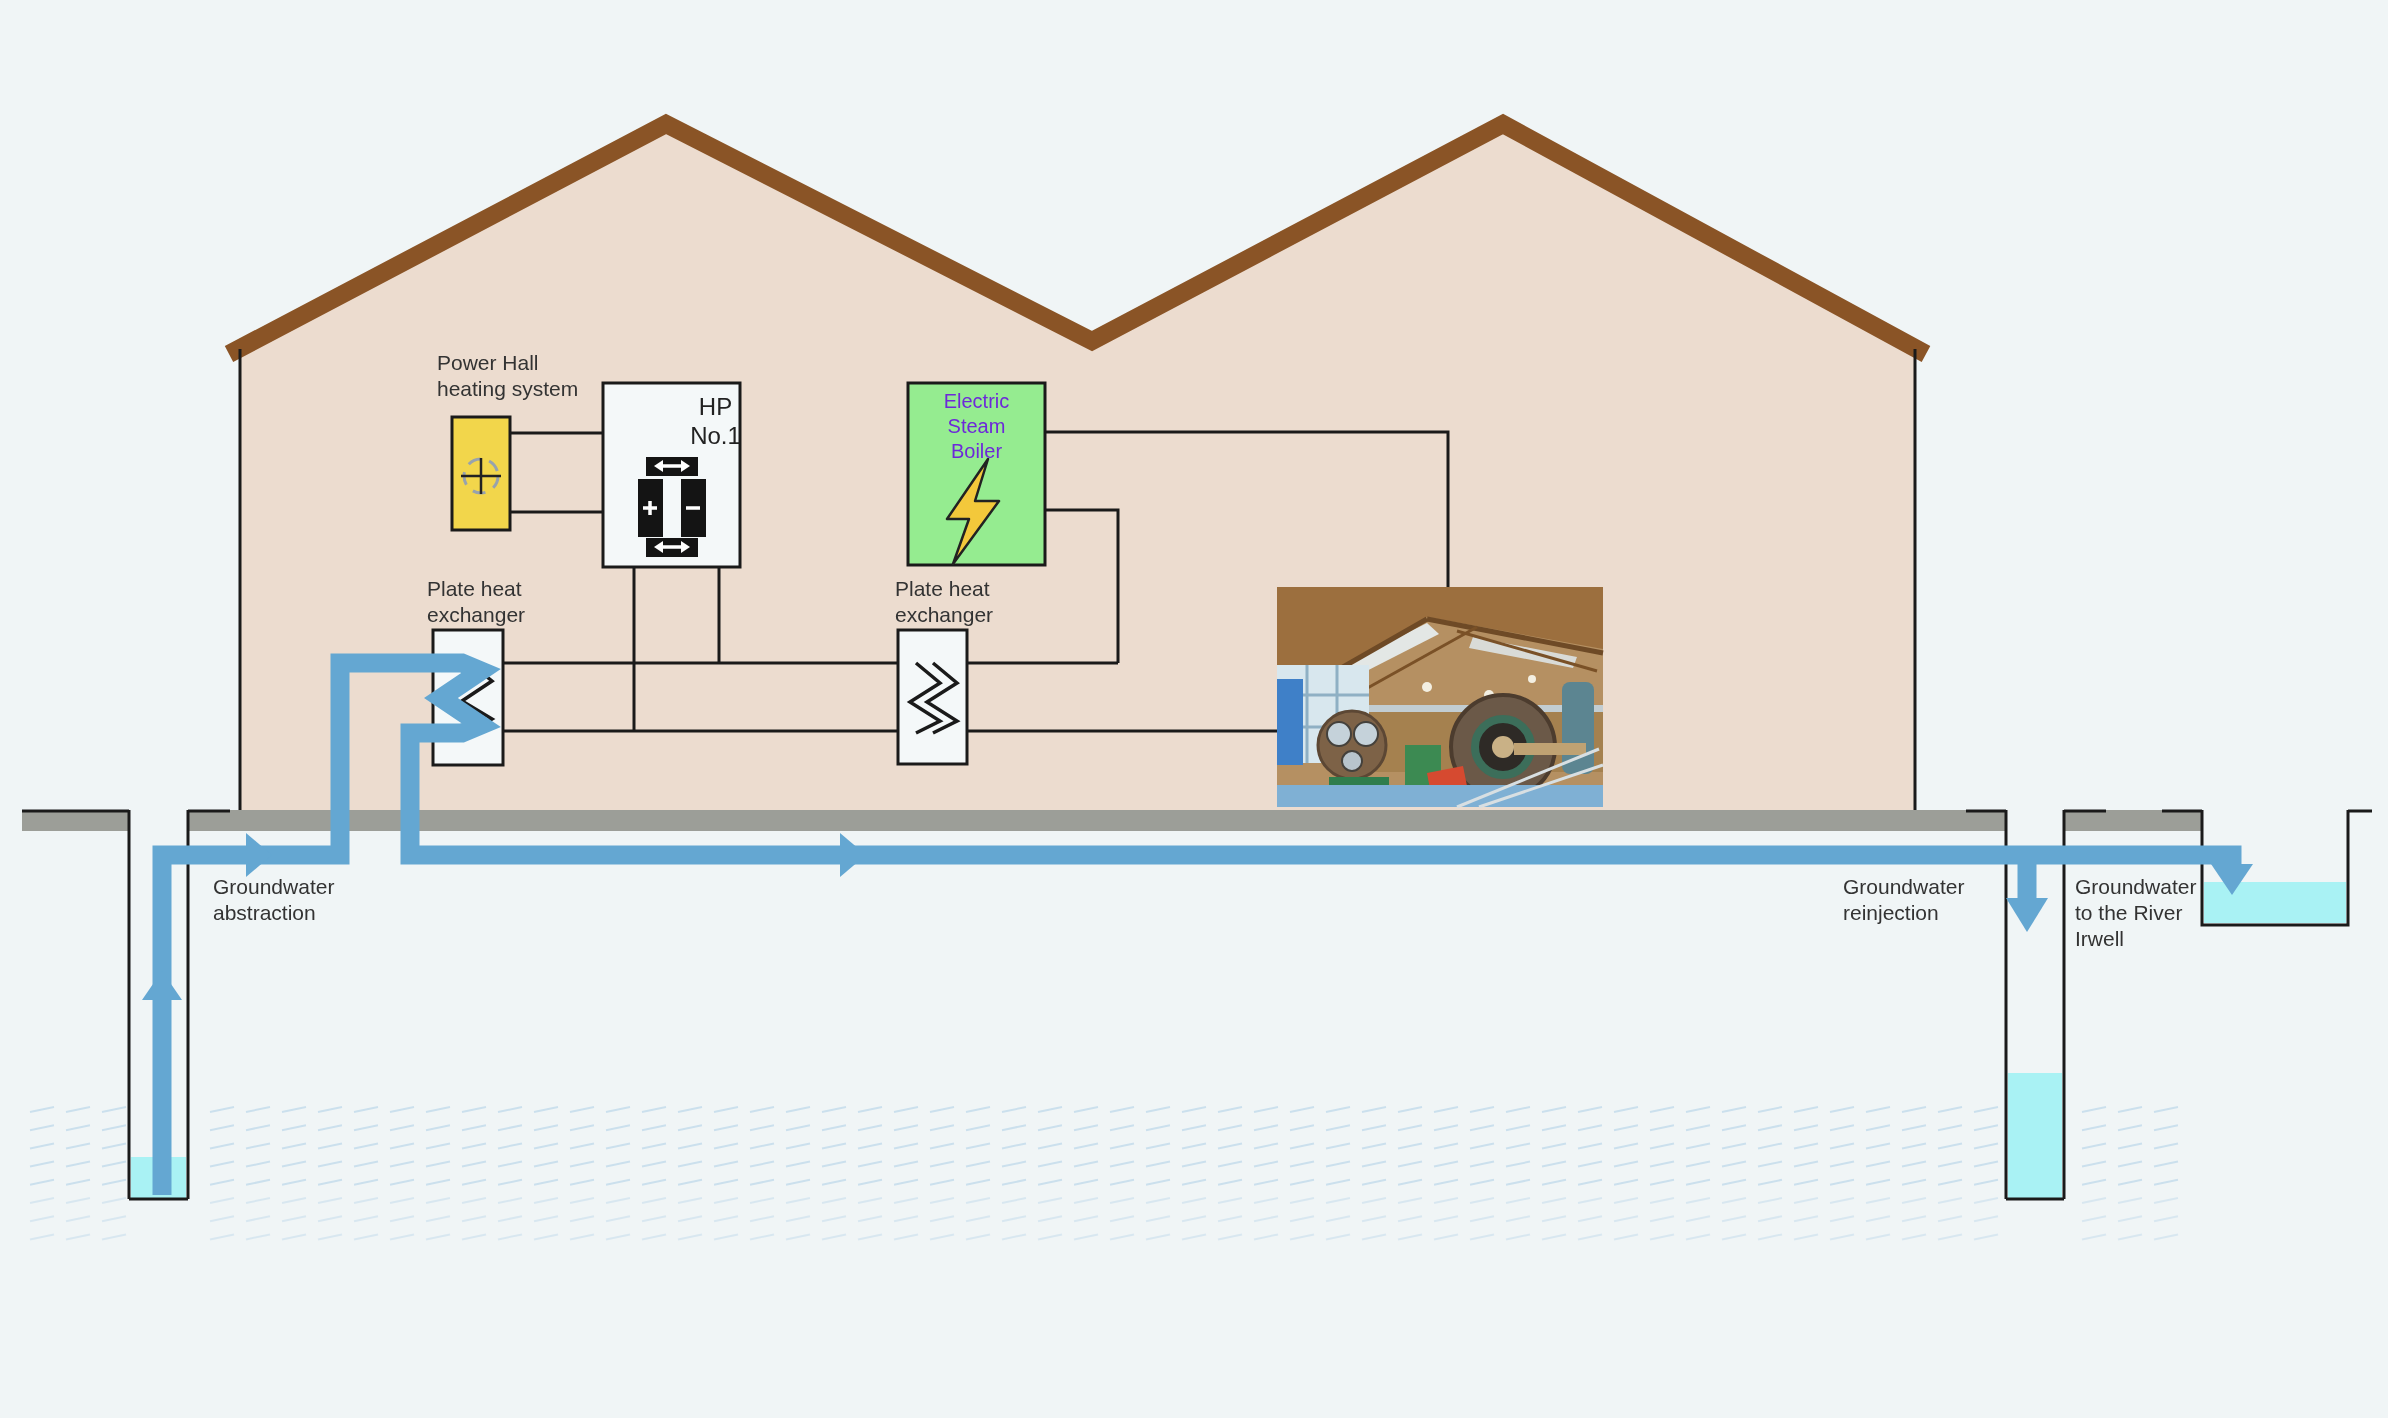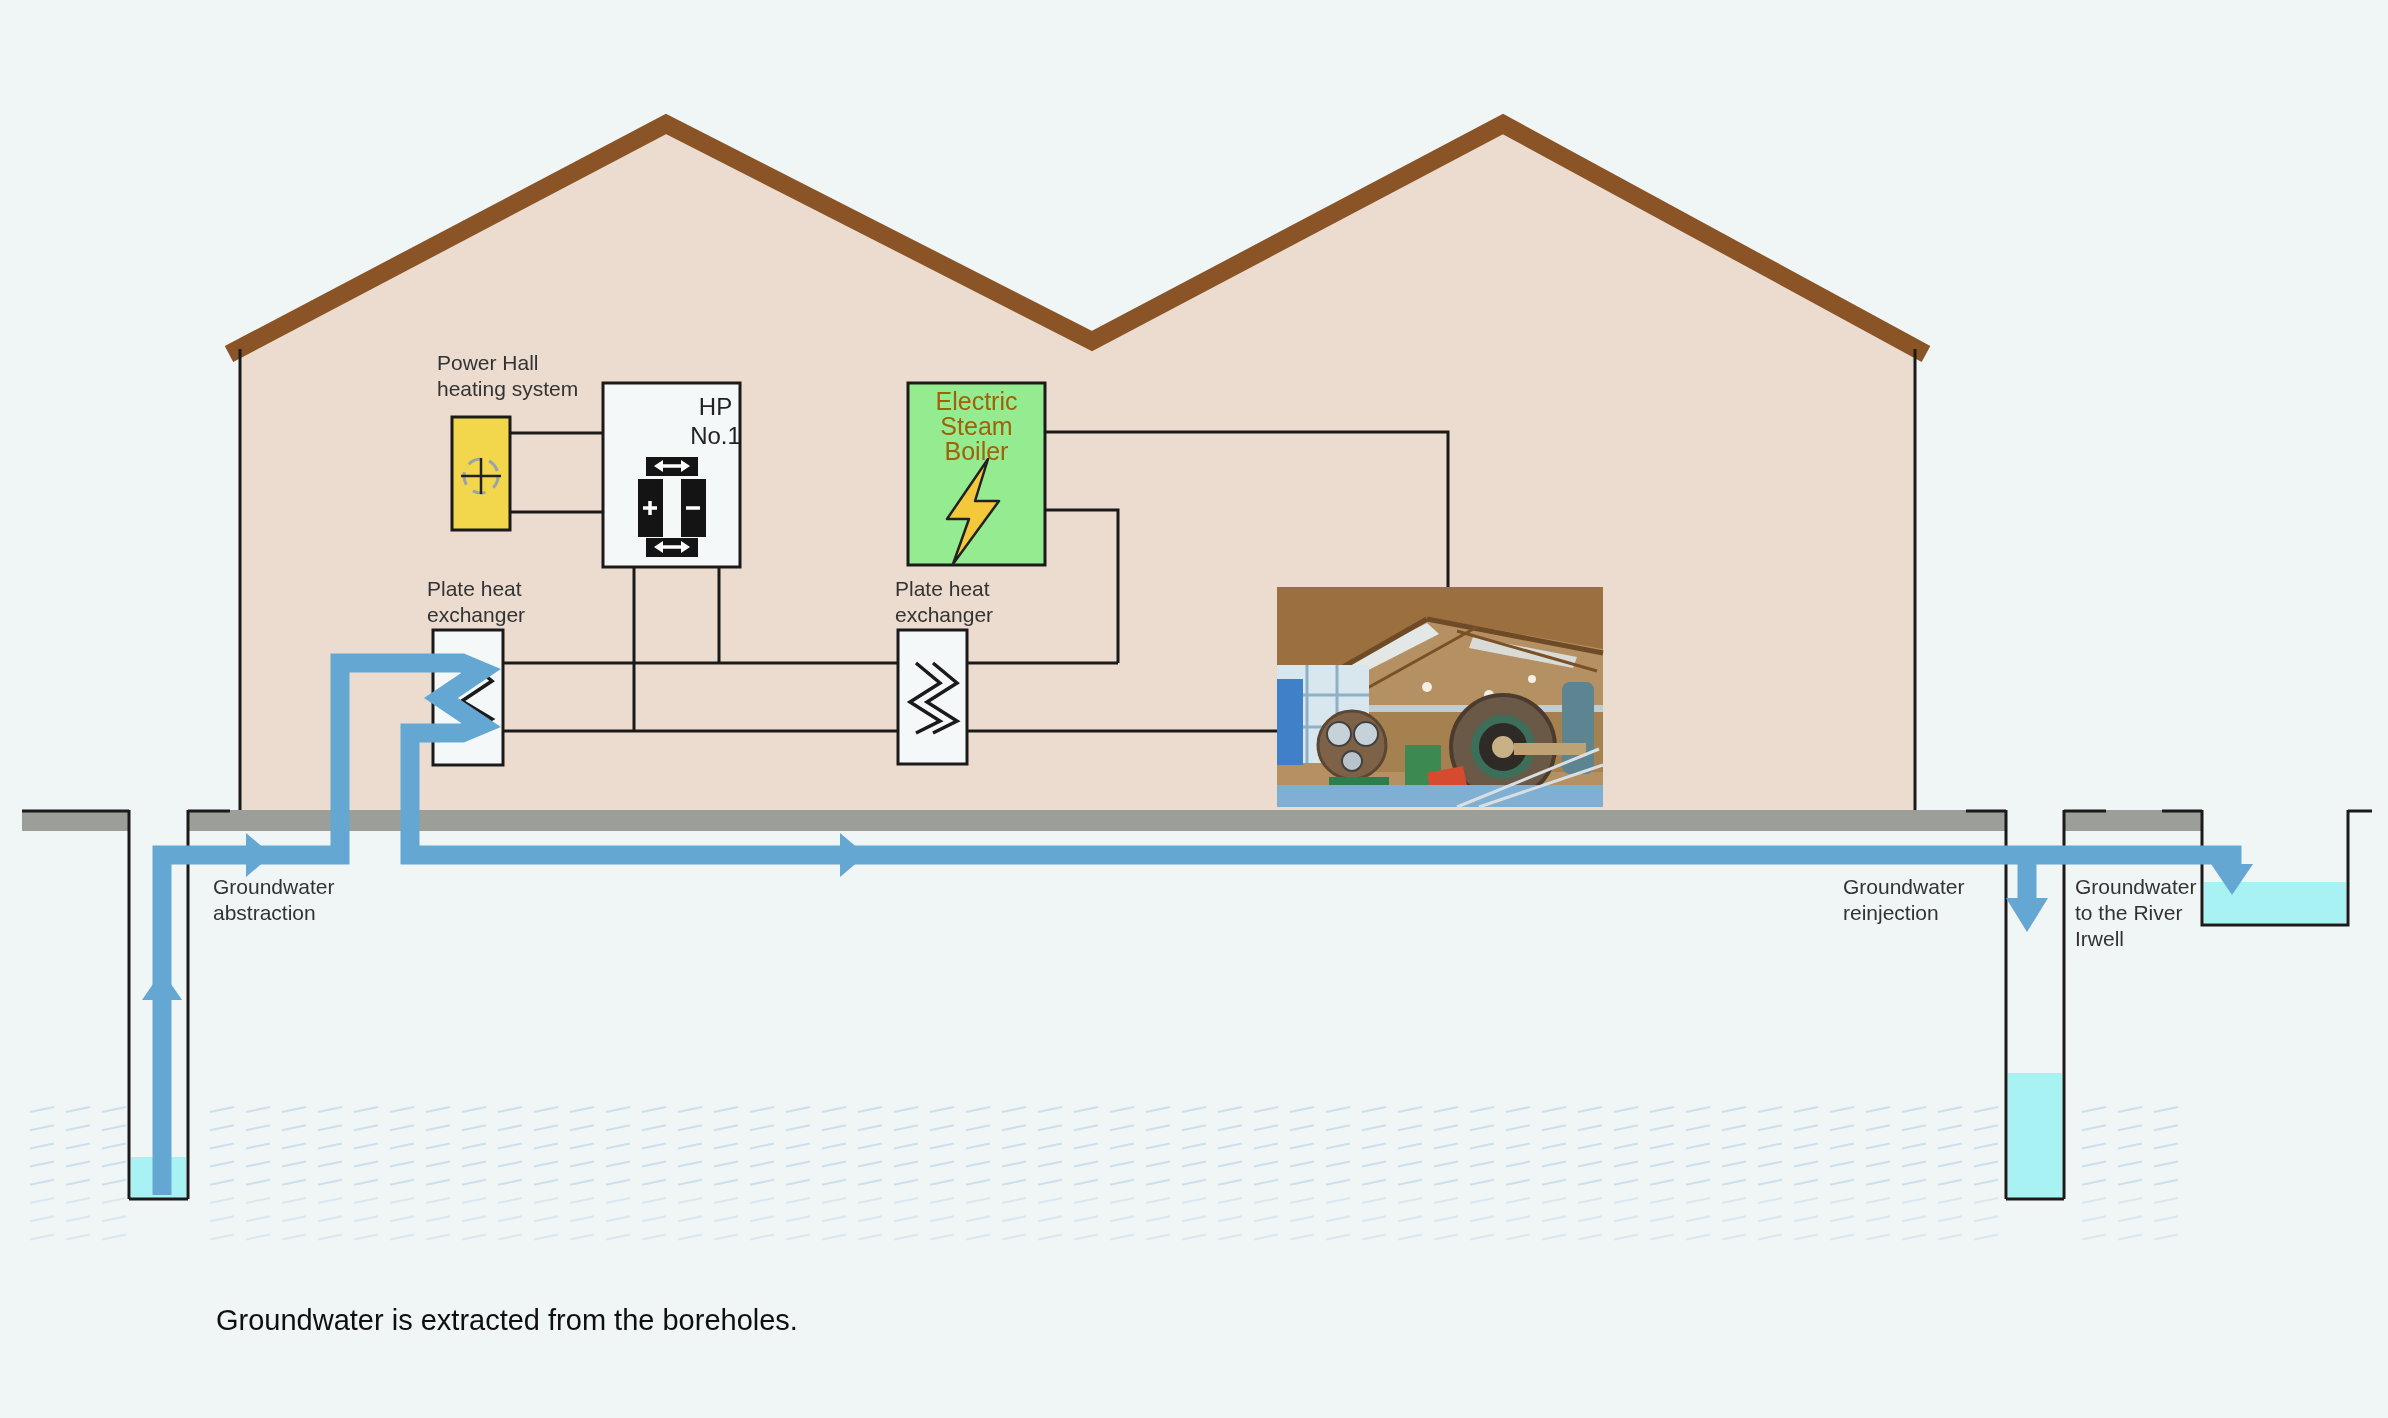--- a/index.html
+++ b/index.html
@@ -3,21 +3,21 @@
 <meta charset="utf-8">
 <style>
   html,body{margin:0;padding:0;}
   body{width:2388px;height:1418px;position:relative;overflow:hidden;
        font-family:"Liberation Sans", sans-serif;}
   #stage{position:absolute;left:0;top:0;width:2388px;height:1418px;background:#f0f5f6;padding-left:20px;}
   svg.diagram{position:absolute;left:0;top:0;}
   .lbl{position:absolute;white-space:pre-line;color:#333;font-size:21px;line-height:26px;}
   .lbl.center{text-align:center;}
   #hp-label{font-size:24px;line-height:29px;color:#222;}
-  #boiler-label{font-size:25px;line-height:25px;color:#a16207;}
+  #boiler-label{font-size:20px;line-height:25px;color:#6d28d9;}
   #caption{position:absolute;font-size:29px;color:#0f0f0f;white-space:nowrap;}
 </style>
 </head>
 <body>
 
 <div id="stage">
 
 <svg class="diagram" width="2388" height="1418" viewBox="0 0 2388 1418">
 
   <g>
@@ -639,15 +639,14 @@
 <div class="lbl" style="left:213px;top:874px;width:220px;">Groundwater
 abstraction</div>
 
 <div class="lbl" style="left:1843px;top:874px;width:220px;">Groundwater
 reinjection</div>
 
 <div class="lbl" style="left:2075px;top:874px;width:220px;">Groundwater
 to the River
 Irwell</div>
 
-<div id="caption" style="left:216px;top:1304px;">Groundwater is extracted from the boreholes.</div>
 
 </div>
 
 </body></html>

